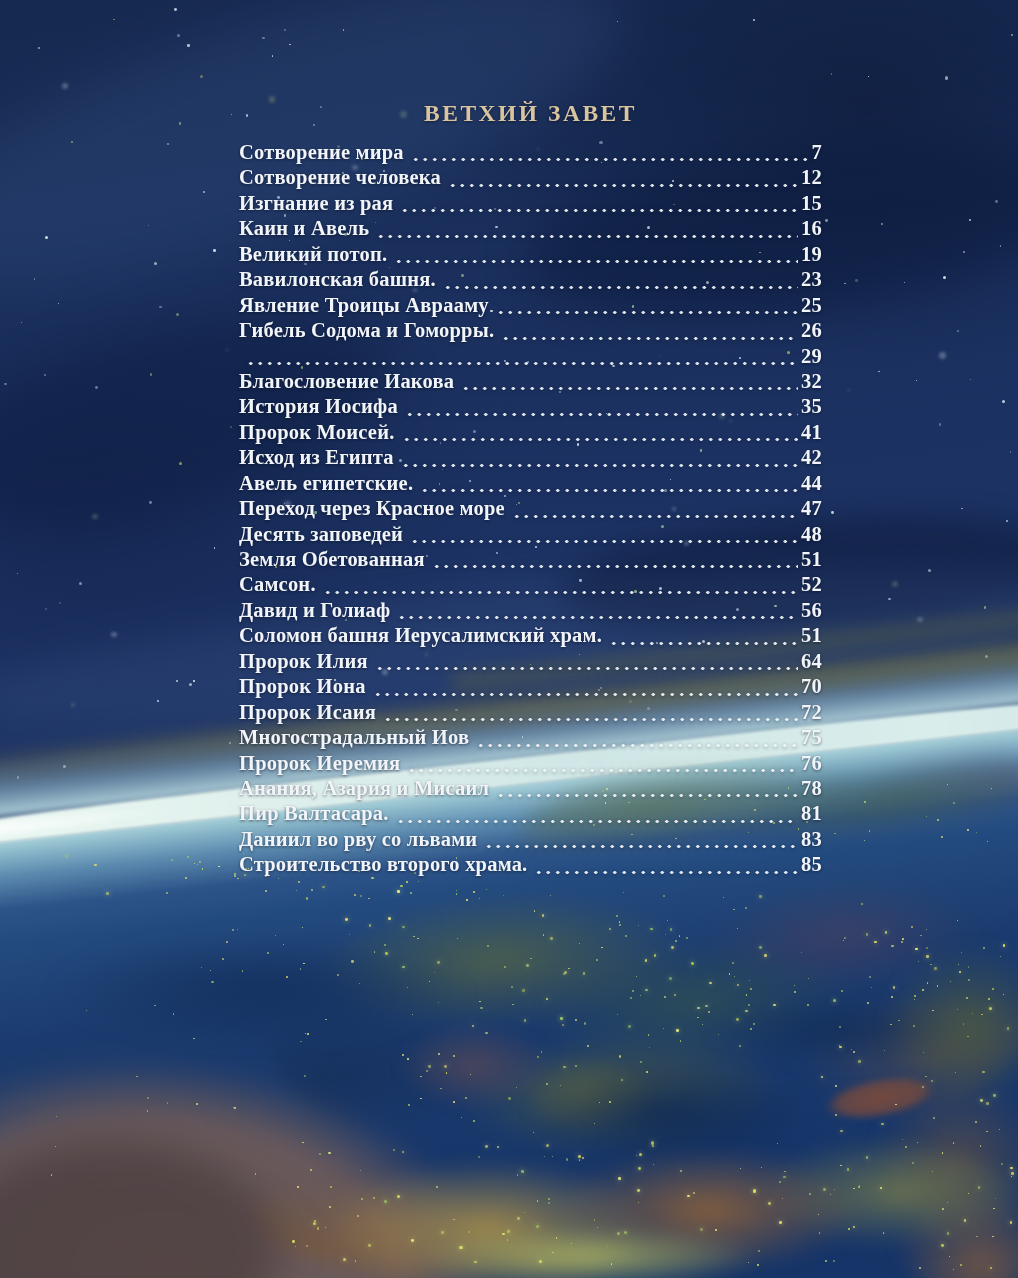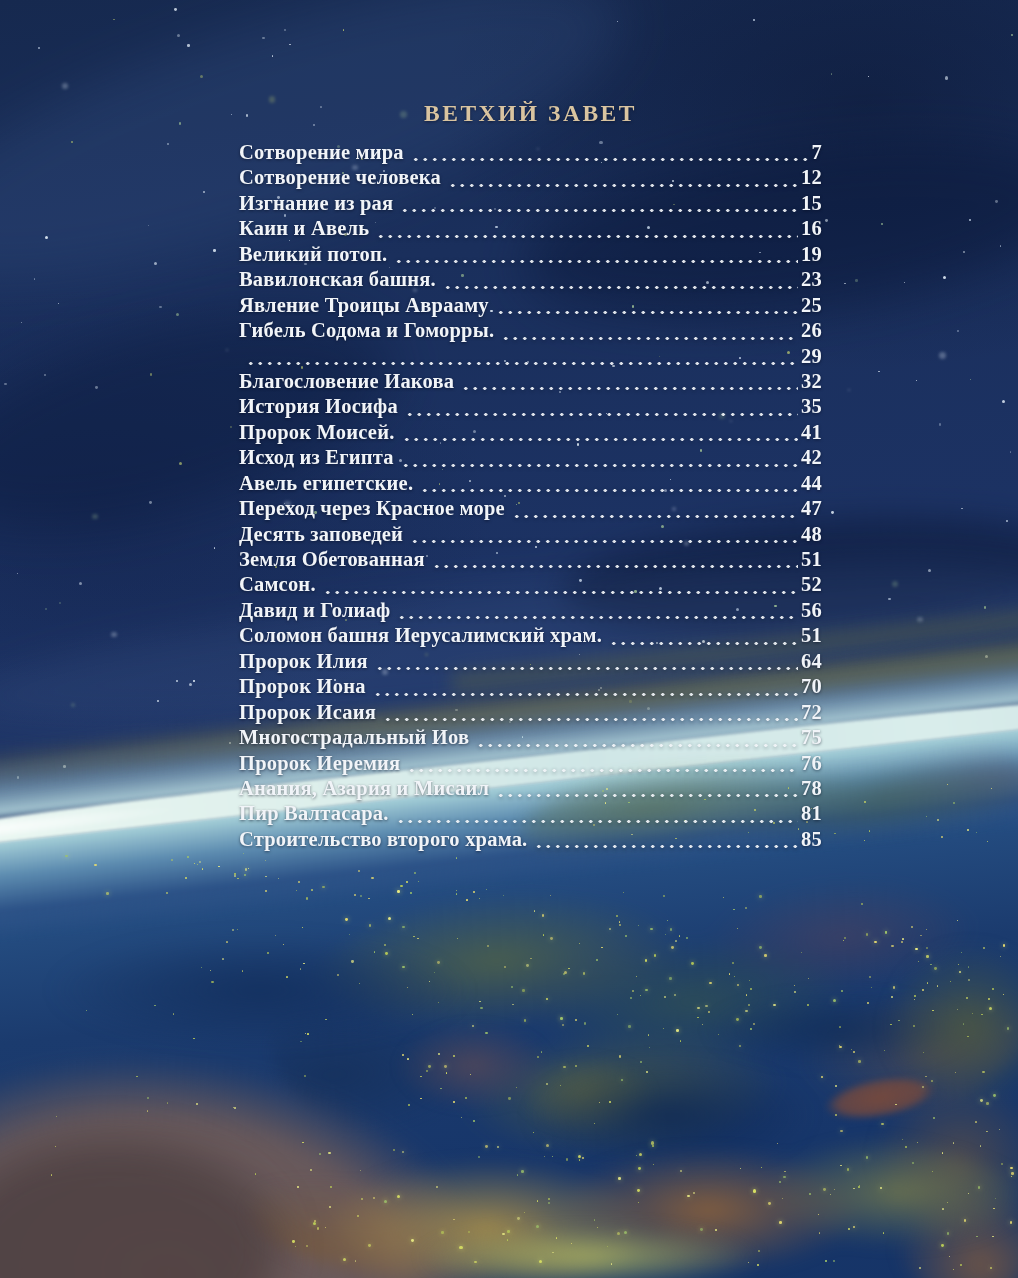--- a/index.html
+++ b/index.html
@@ -937,19 +937,24 @@
           <span class="toc-title">Анания, Азария и Мисаил</span>
           <span class="toc-dots"></span>
           <span class="toc-page">78</span>
         </div>
         <div class="toc-row">
           <span class="toc-title">Пир Валтасара.</span>
           <span class="toc-dots"></span>
           <span class="toc-page">81</span>
         </div>
         <div class="toc-row">
+          <span class="toc-title">Даниил во рву со львами</span>
+          <span class="toc-dots"></span>
+          <span class="toc-page">83</span>
+        </div>
+        <div class="toc-row">
           <span class="toc-title">Строительство второго храма.</span>
           <span class="toc-dots"></span>
           <span class="toc-page">85</span>
         </div>
       </div>
   </div>
 </div>
 
 </body></html>

